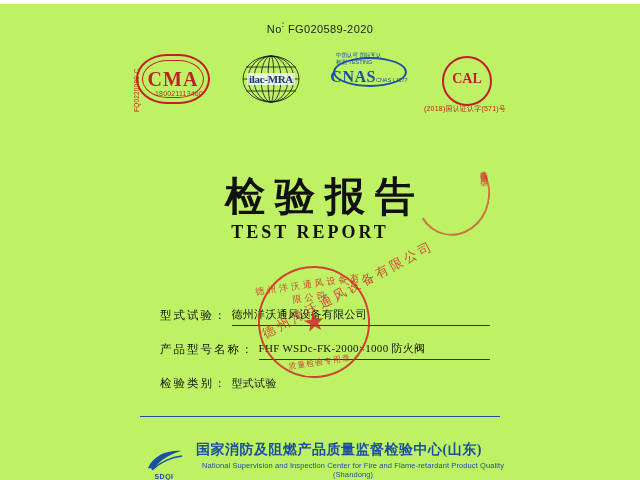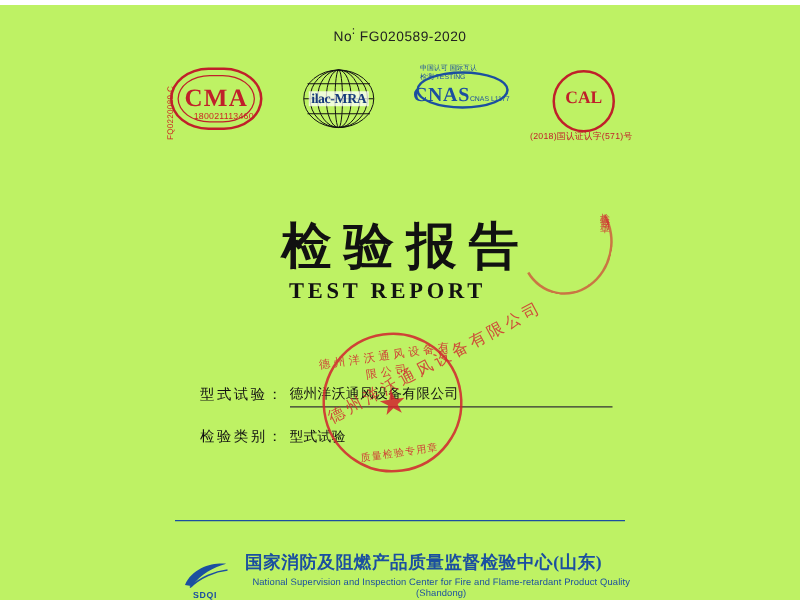--- a/index.html
+++ b/index.html
@@ -485,20 +485,26 @@
   <div class="title-cn">检验报告</div>
   <div class="title-en">TEST REPORT</div>
 
   <div class="fields">
     <div class="field-row">
       <div class="field-label">型式试验：</div>
       <div class="field-value-wrap">
         <div class="field-value">德州洋沃通风设备有限公司</div>
       </div>
     </div>
+    <div class="field-row">
+      <div class="field-label">产品型号名称：</div>
+      <div class="field-value-wrap">
+        <div class="field-value">FHF WSDc-FK-2000×1000 防火阀</div>
+      </div>
+    </div>
     <div class="field-row no-line">
       <div class="field-label">检验类别：</div>
       <div class="field-value-wrap">
         <div class="field-value">型式试验</div>
       </div>
     </div>
   </div>
 
   <div class="seal-main">
     <div class="arc-top">德州洋沃通风设备有限公司</div>

